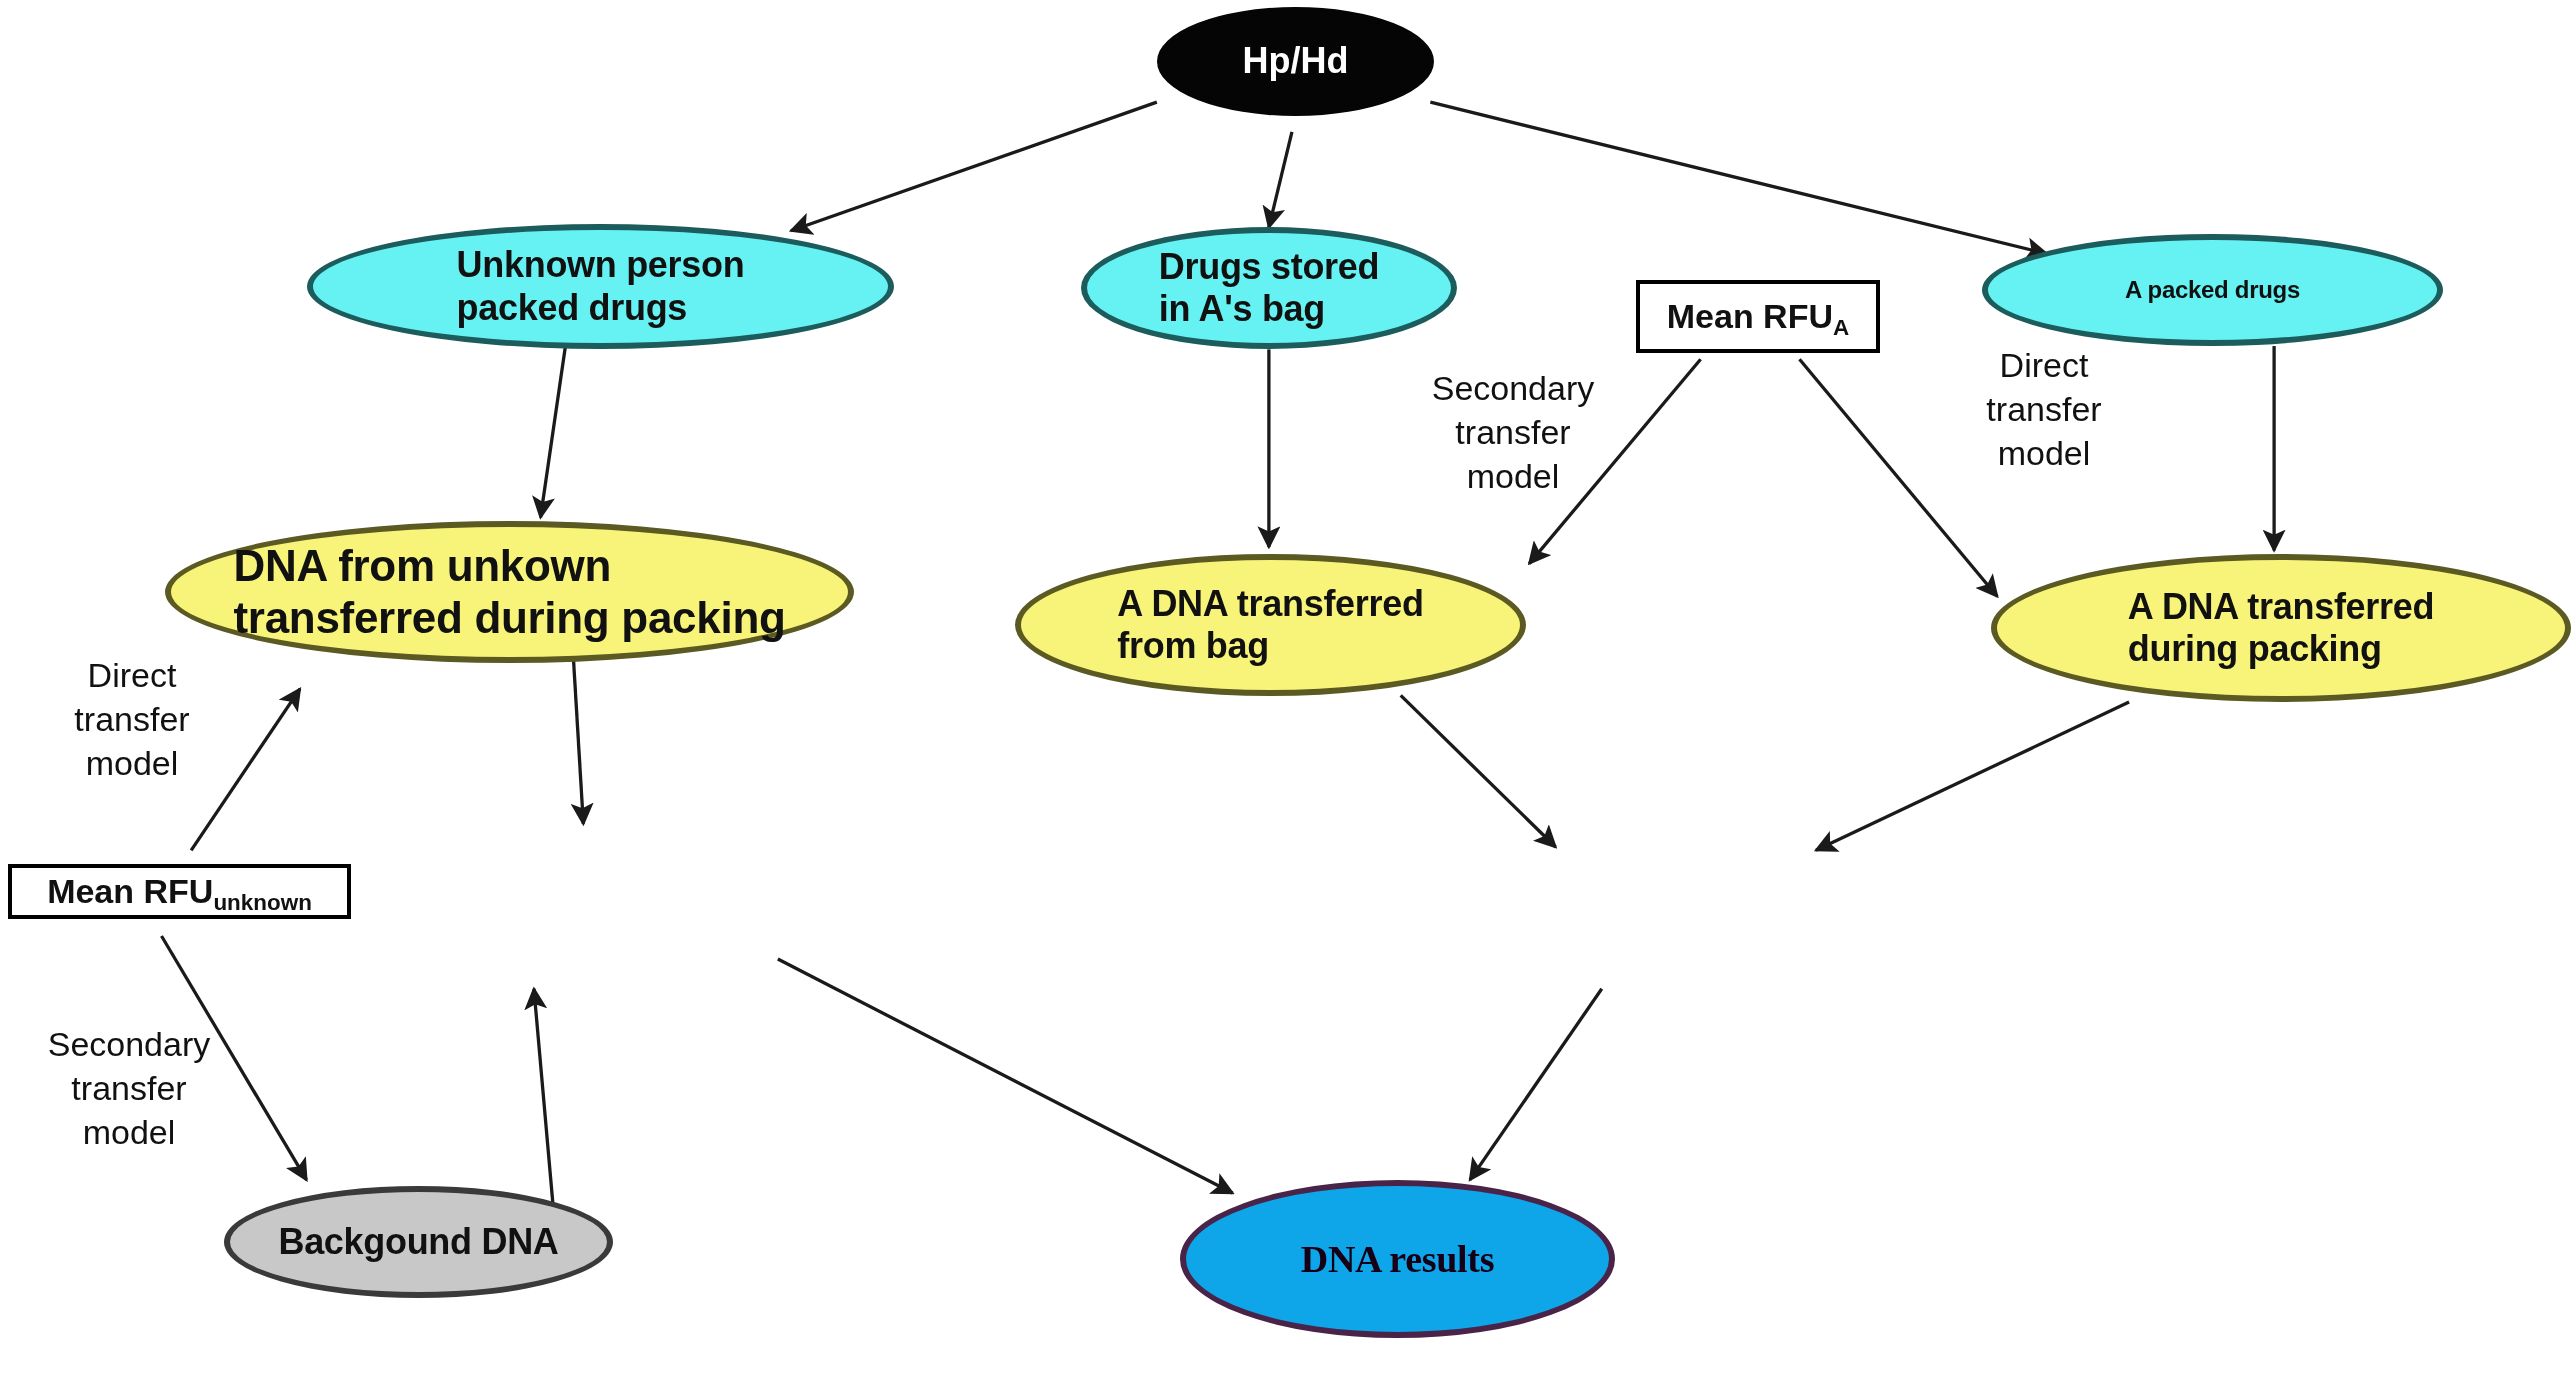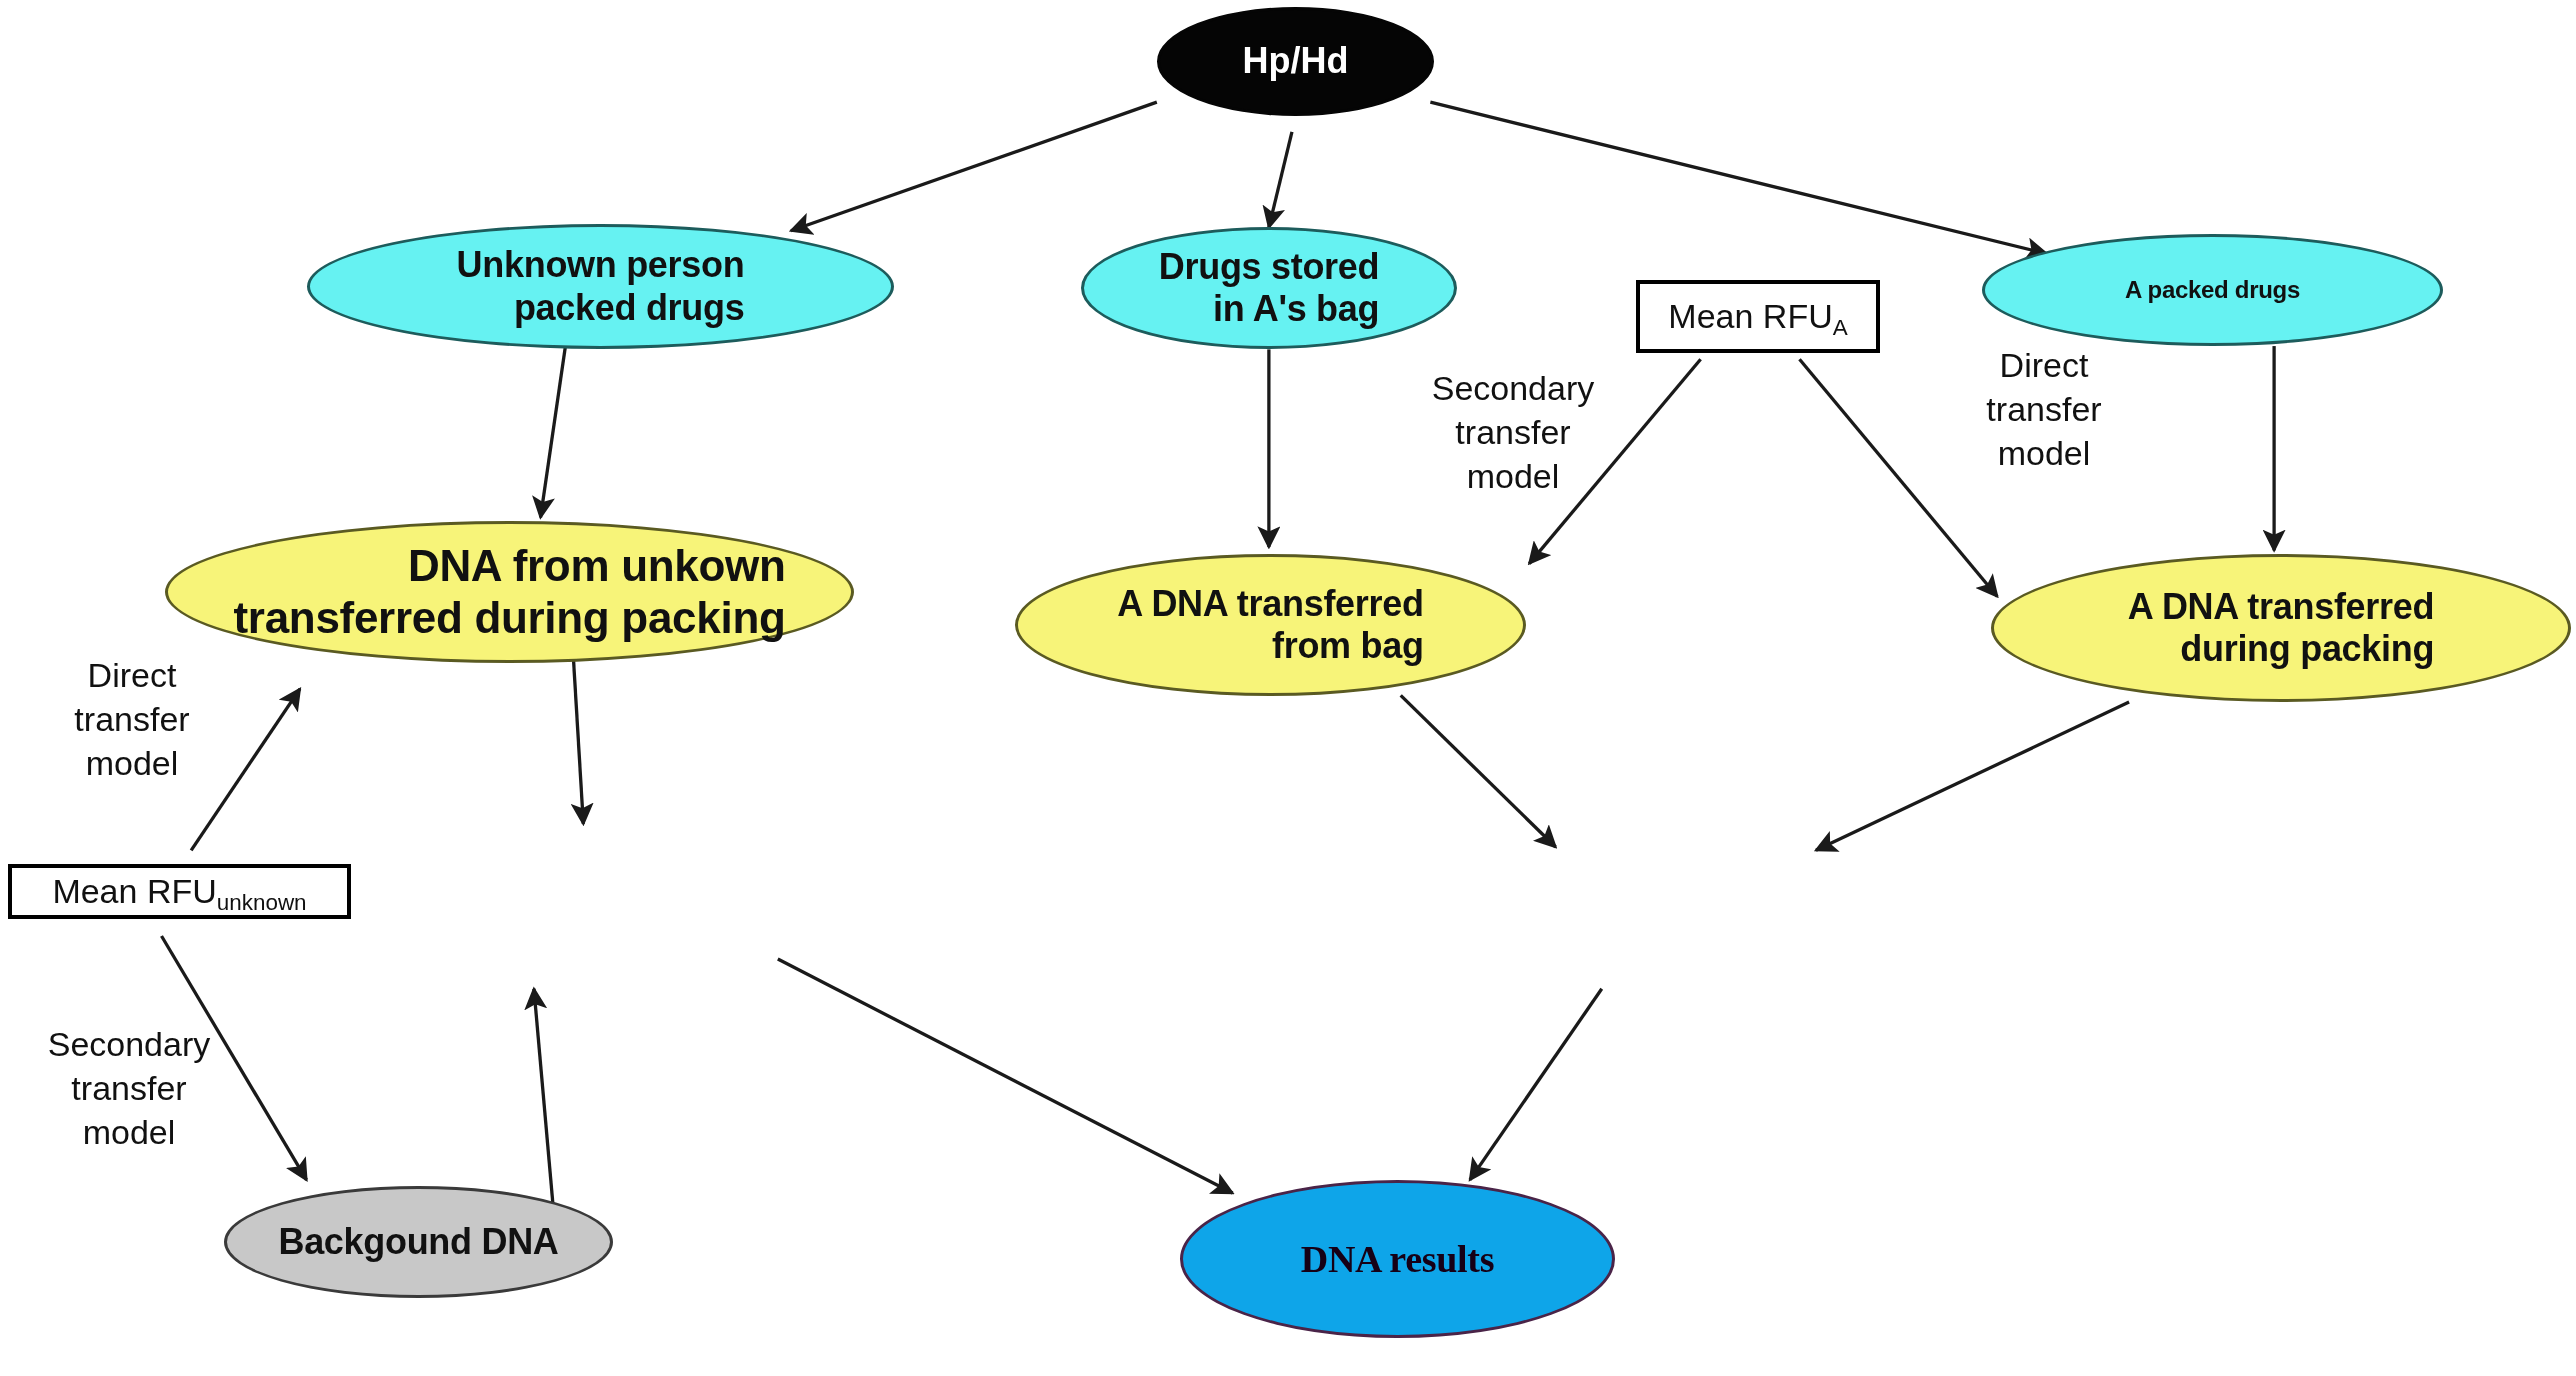--- a/index.html
+++ b/index.html
@@ -22,24 +22,24 @@
     left: 0;
     top: 0;
     width: 2576px;
     height: 1377px;
   }
   .node {
     position: absolute;
     display: flex;
     align-items: center;
     justify-content: center;
-    text-align: right;
+    text-align: left;
     border-radius: 50%;
     box-sizing: border-box;
-    border: 3px solid #0f766e;
+    border: 6px solid #0f766e;
     font-family: "Liberation Sans", sans-serif;
     font-weight: bold;
     line-height: 1.18;
     letter-spacing: -0.3px;
     z-index: 5;
   }
   .node .label {
     padding: 0 9.2px;
     white-space: pre-line;
   }
@@ -52,21 +52,21 @@
   .evidence-box {
     position: absolute;
     display: flex;
     align-items: center;
     justify-content: center;
     background: #ffffff;
     border: 4.6px solid #000000;
     box-sizing: border-box;
     color: #111111;
     font-family: "Liberation Sans", sans-serif;
-    font-weight: normal;
+    font-weight: bold;
     z-index: 6;
   }
   .evidence-box .label { padding: 0 6.6px; white-space: nowrap; }
   .evidence-box sub { font-size: 0.66em; vertical-align: baseline; position: relative; top: 0.32em; }
 
   .edge-label {
     position: absolute;
     color: #111111;
     font-family: "Liberation Sans", sans-serif;
     font-weight: normal;

